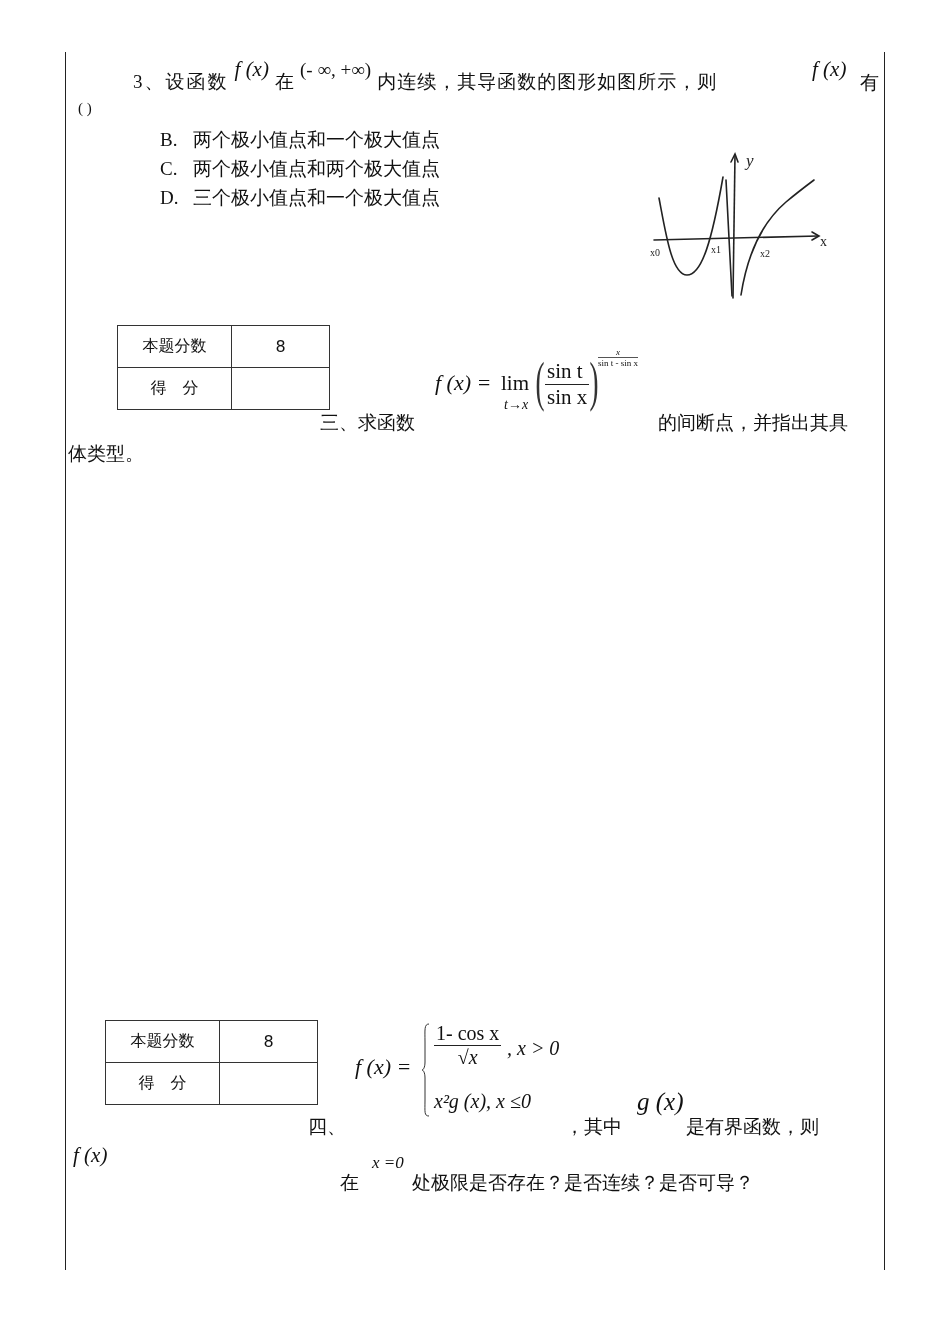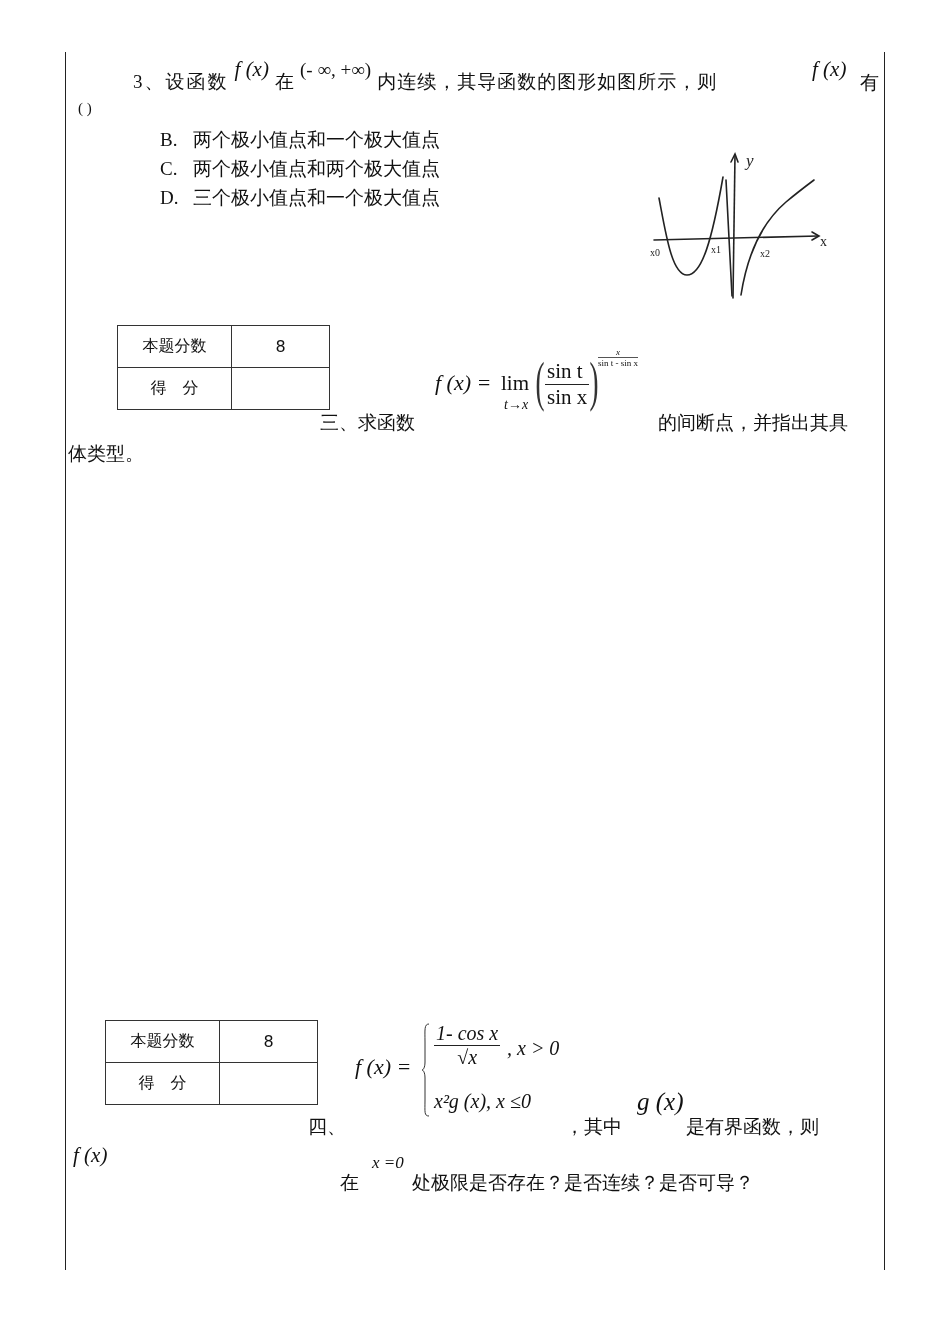--- a/index.html
+++ b/index.html
@@ -109,21 +109,21 @@
   </tr>
 </tbody>
   </table>
 
 <div class="abs" style="left:355px; top:1020px; width:220px; height:100px;">
   <span class="math" style="position:absolute; left:0; top:34px; font-size:22px;">f (x) =</span>
   <svg style="position:absolute; left:66px; top:2px;" width="10" height="96" viewBox="0 0 10 96">
     <path d="M8 2 C3 2 4 8 4 20 L4 40 C4 46 2 48 1 48 C2 48 4 50 4 56 L4 78 C4 90 3 94 8 94" fill="none" stroke="#333" stroke-width="1"></path>
   </svg>
   <div class="mathup" style="position:absolute; left:79px; top:2px; font-size:20px; text-align:center;">
-    <div style="border-bottom:1px solid #222; padding:0 2px;font-style:italic;">1- cos x</div>
+    <div style="border-bottom:1px solid #222; padding:0 2px;">1- cos x</div>
     <div class="math">√x</div>
   </div>
   <span class="math" style="position:absolute; left:152px; top:17px; font-size:20px;">, x &gt; 0</span>
   <span class="math" style="position:absolute; left:79px; top:70px; font-size:20px;">x²g (x), x ≤0</span>
 </div>
 
 <div class="abs q-sans" style="left:308px; top:1114px;">四、</div>
 <div class="abs q-sans" style="left:565px; top:1114px;">，其中</div>
 <div class="abs math" style="left:637px; top:1088px; font-size:25px;font-family:Liberation Serif, serif;">g (x)</div>
 <div class="abs q-sans" style="left:686px; top:1114px;">是有界函数，则</div>

